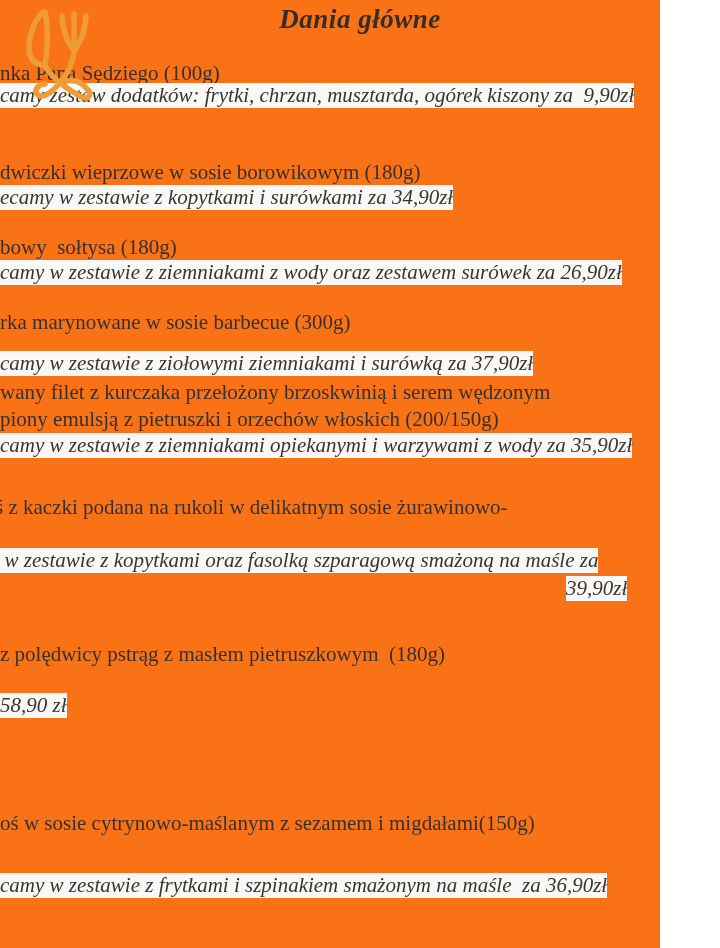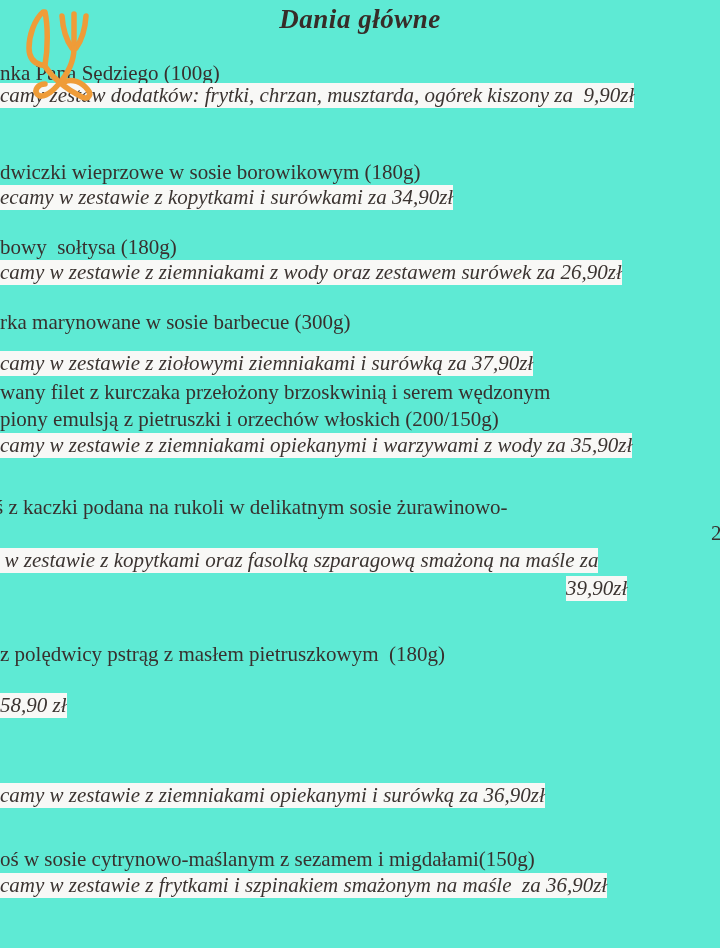--- a/index.html
+++ b/index.html
@@ -1,20 +1,20 @@
 <!DOCTYPE html>
 <html><head>
 <meta charset="utf-8">
 <style>
   html,body{margin:0;padding:0;background:#ffffff;}
   .page{
     position:relative;
-    width:720px;
+    width:660px;
     height:948px;
-    background:#5eead4;
+    background:#f97316;
     overflow:hidden;
     font-family:"Liberation Serif", serif;
     color:#38302e;
   }
   .title{
     position:absolute;
     top:3px; left:0;
     width:720px;
     text-align:center;
     font-size:27px;
@@ -83,18 +83,17 @@
   <div class="line note" style="top:433px;">camy w zestawie z ziemniakami opiekanymi i warzywami z wody za 35,90zł</div>
 
   <div class="line name" style="top:495px; left:-5px;">ś z kaczki podana na rukoli w delikatnym sosie żurawinowo-</div>
   <div class="line name" style="top:521px; left:711px;">2</div>
   <div class="line note" style="top:548px; left:-10px;">y w zestawie z kopytkami oraz fasolką szparagową smażoną na maśle za</div>
   <div class="line note" style="top:576px; left:566px;">39,90zł</div>
 
   <div class="line name" style="top:642px;">z polędwicy pstrąg z masłem pietruszkowym  (180g)</div>
   <div class="line note" style="top:693px;">58,90 zł</div>
 
-  <div class="line note" style="top:783px;">camy w zestawie z ziemniakami opiekanymi i surówką za 36,90zł</div>
 
-  <div class="line name" style="top:847px;">oś w sosie cytrynowo-maślanym z sezamem i migdałami(150g)</div>
+  <div class="line name" style="top:811px;">oś w sosie cytrynowo-maślanym z sezamem i migdałami(150g)</div>
   <div class="line note" style="top:873px;">camy w zestawie z frytkami i szpinakiem smażonym na maśle  za 36,90zł</div>
 
 </div>
 
 </body></html>

